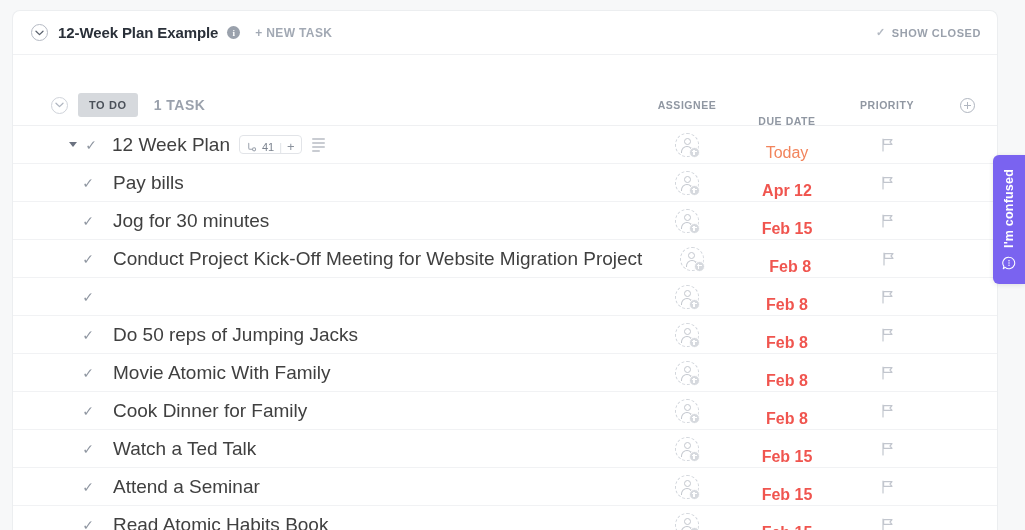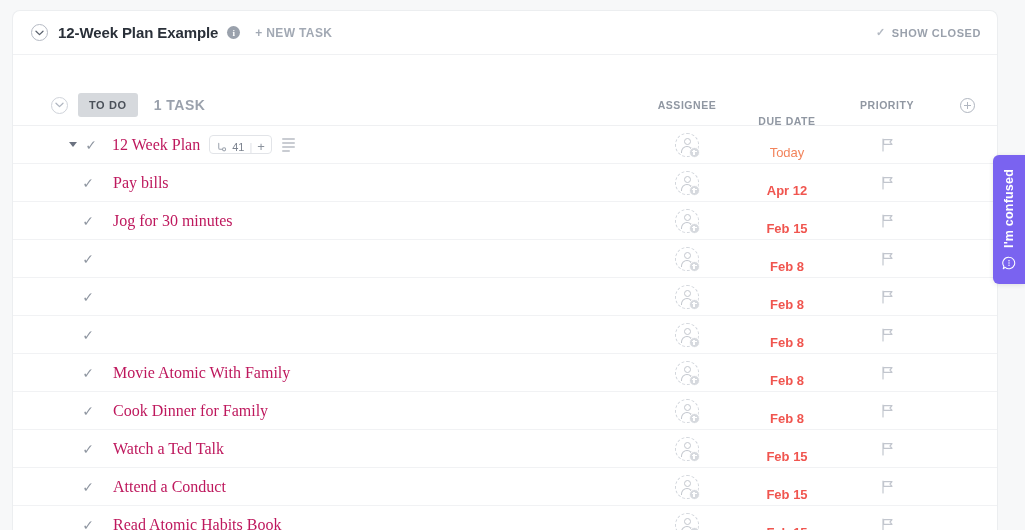--- a/index.html
+++ b/index.html
@@ -183,26 +183,25 @@
     color: #8f96a1;
     font-size: 14px;
     line-height: 1;
     flex: 0 0 auto;
     cursor: pointer;
     width: 14px;
     text-align: center;
   }
   .row.child .check { margin-left: 20px; }
   .task-name {
-    font-size: 16px;
-    color: #be185d;
+    font-size: 19px;
+    color: #404040;
     margin-left: 18px;
     white-space: nowrap;
     cursor: pointer;
-    font-family: Liberation Serif, serif;
   }
   .row.parent .task-name { margin-left: 14px; }
 
   .subtask-badge {
     display: inline-flex;
     align-items: flex-end;
     gap: 5px;
     border: 1px solid #e2e4e8;
     border-radius: 4px;
     height: 19px;
@@ -276,21 +275,21 @@
   }
   .avatar .plus-badge::before, .avatar .plus-badge::after {
     content: "";
     position: absolute;
     background: #ffffff;
   }
   .avatar .plus-badge::before { left: 2px; right: 2px; top: 3.2px; height: 1.4px; }
   .avatar .plus-badge::after  { top: 2px; bottom: 2px; left: 3.2px; width: 1.4px; }
 
   .due {
-    font-size: 13px;
+    font-size: 16px;
     font-weight: bold;
     cursor: pointer;
     white-space: nowrap;
     margin-top: 16px;
   }
   .due.today    { color: #f2845c; font-weight: normal; }
   .due.overdue  { color: #f0554f; }
 
   .flag { cursor: pointer; display: block; }
 
@@ -462,20 +461,21 @@
             <div class="cell cell-priority">
               <svg class="flag" width="13" height="14" viewBox="0 0 13 14" aria-hidden="true">
                 <path d="M2 1 V13" stroke="#c2c6ce" stroke-width="1.2" stroke-linecap="round" fill="none"></path>
                 <path d="M2.6 1.6 H11 L9 4 L11 6.4 H2.6 Z" fill="none" stroke="#c2c6ce" stroke-width="1.2" stroke-linejoin="round"></path>
               </svg>
             </div>
             <div class="cell cell-end"></div>
           </div>
           <div class="row child">
             <div class="check">✓</div>
+            <div class="task-name">Conduct Project Kick-Off Meeting for Website Migration Project</div>
             <div class="row-spacer"></div>
             <div class="cell cell-assignee">
               <div class="avatar">
                 <div class="ring"></div>
                 <div class="person-head"></div>
                 <div class="person-body"></div>
                 <div class="plus-badge"></div>
               </div>
             </div>
             <div class="cell cell-due">
@@ -506,20 +506,21 @@
             <div class="cell cell-priority">
               <svg class="flag" width="13" height="14" viewBox="0 0 13 14" aria-hidden="true">
                 <path d="M2 1 V13" stroke="#c2c6ce" stroke-width="1.2" stroke-linecap="round" fill="none"></path>
                 <path d="M2.6 1.6 H11 L9 4 L11 6.4 H2.6 Z" fill="none" stroke="#c2c6ce" stroke-width="1.2" stroke-linejoin="round"></path>
               </svg>
             </div>
             <div class="cell cell-end"></div>
           </div>
           <div class="row child">
             <div class="check">✓</div>
+            <div class="task-name">Do 50 reps of Jumping Jacks</div>
             <div class="row-spacer"></div>
             <div class="cell cell-assignee">
               <div class="avatar">
                 <div class="ring"></div>
                 <div class="person-head"></div>
                 <div class="person-body"></div>
                 <div class="plus-badge"></div>
               </div>
             </div>
             <div class="cell cell-due">
@@ -597,21 +598,21 @@
             <div class="cell cell-priority">
               <svg class="flag" width="13" height="14" viewBox="0 0 13 14" aria-hidden="true">
                 <path d="M2 1 V13" stroke="#c2c6ce" stroke-width="1.2" stroke-linecap="round" fill="none"></path>
                 <path d="M2.6 1.6 H11 L9 4 L11 6.4 H2.6 Z" fill="none" stroke="#c2c6ce" stroke-width="1.2" stroke-linejoin="round"></path>
               </svg>
             </div>
             <div class="cell cell-end"></div>
           </div>
           <div class="row child">
             <div class="check">✓</div>
-            <div class="task-name">Attend a Conduct</div>
+            <div class="task-name">Attend a Seminar</div>
             <div class="row-spacer"></div>
             <div class="cell cell-assignee">
               <div class="avatar">
                 <div class="ring"></div>
                 <div class="person-head"></div>
                 <div class="person-body"></div>
                 <div class="plus-badge"></div>
               </div>
             </div>
             <div class="cell cell-due">

